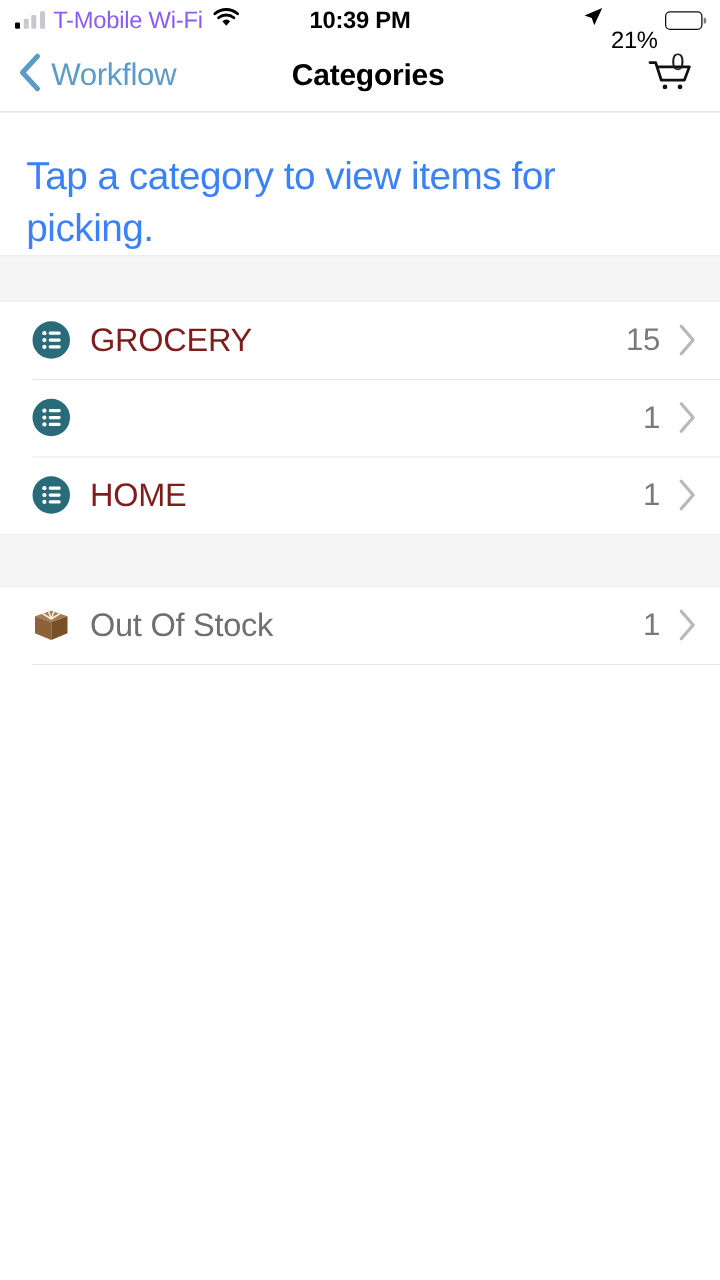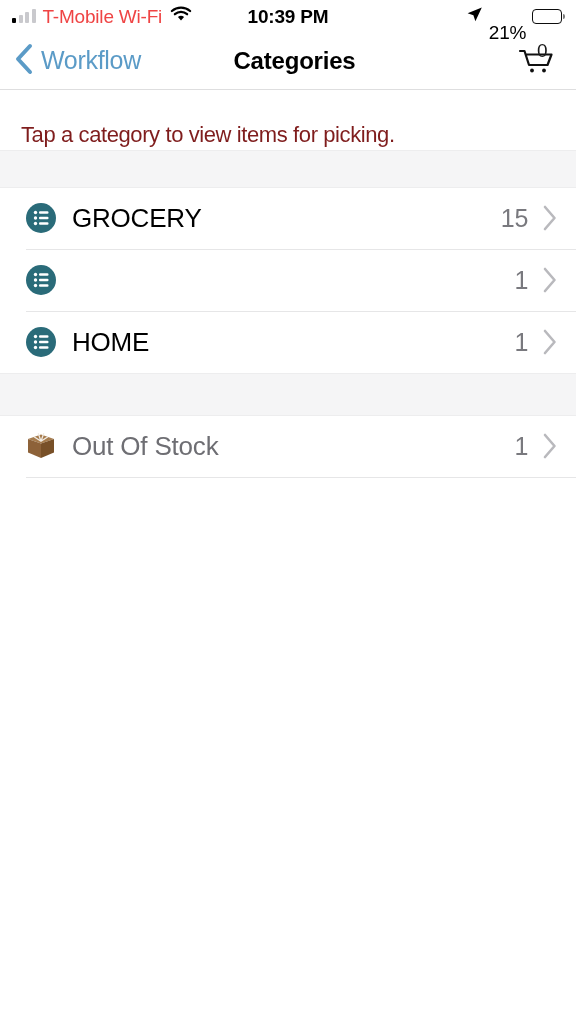--- a/index.html
+++ b/index.html
@@ -44,21 +44,21 @@
     border-radius: 1px;
     background: #c9c9cd;
   }
   .signal-bars i:nth-child(1) { height: 5px;  background: #000; }
   .signal-bars i:nth-child(2) { height: 8px; }
   .signal-bars i:nth-child(3) { height: 11px; }
   .signal-bars i:nth-child(4) { height: 14px; }
   .carrier {
     font-size: 19px;
     letter-spacing: -0.2px;
-    color: #ef4444;
+    color: #8b5cf6;
     line-height: 1;
   }
   .wifi-icon { display: block; margin-left: 1px; }
   .status-center {
     position: absolute;
     left: 0; right: 0;
     text-align: center;
     font-size: 19px;
     font-weight: bold;
     letter-spacing: -0.2px;
@@ -156,23 +156,23 @@
     left: 23px;
     font-size: 19px;
     color: #1a1a1a;
     line-height: 1;
     letter-spacing: -0.5px;
   }
 
   
   .instruction {
     padding: 30px 24px 0 21px;
-    font-size: 22px;
+    font-size: 31px;
     line-height: 1.35;
-    color: #7f1d1d;
+    color: #3b82f6;
     letter-spacing: -0.4px;
   }
 
   
   .section-gap {
     background: #f5f5f6;
     border-top: 1px solid #ededee;
     border-bottom: 1px solid #ededee;
   }
   .gap-tall { height: 36px; }
@@ -198,21 +198,21 @@
     width: 34px;
     height: 34px;
     flex: 0 0 34px;
     display: flex;
     align-items: center;
     justify-content: center;
   }
   .row-label {
     margin-left: 14px;
     font-size: 26px;
-    color: #000000;
+    color: #7f1d1d;
     letter-spacing: -0.2px;
     white-space: nowrap;
   }
   .row-label.muted { color: #6e6e73; }
   .row-count {
     margin-left: auto;
     font-size: 25px;
     color: #79797e;
     letter-spacing: -0.3px;
   }

